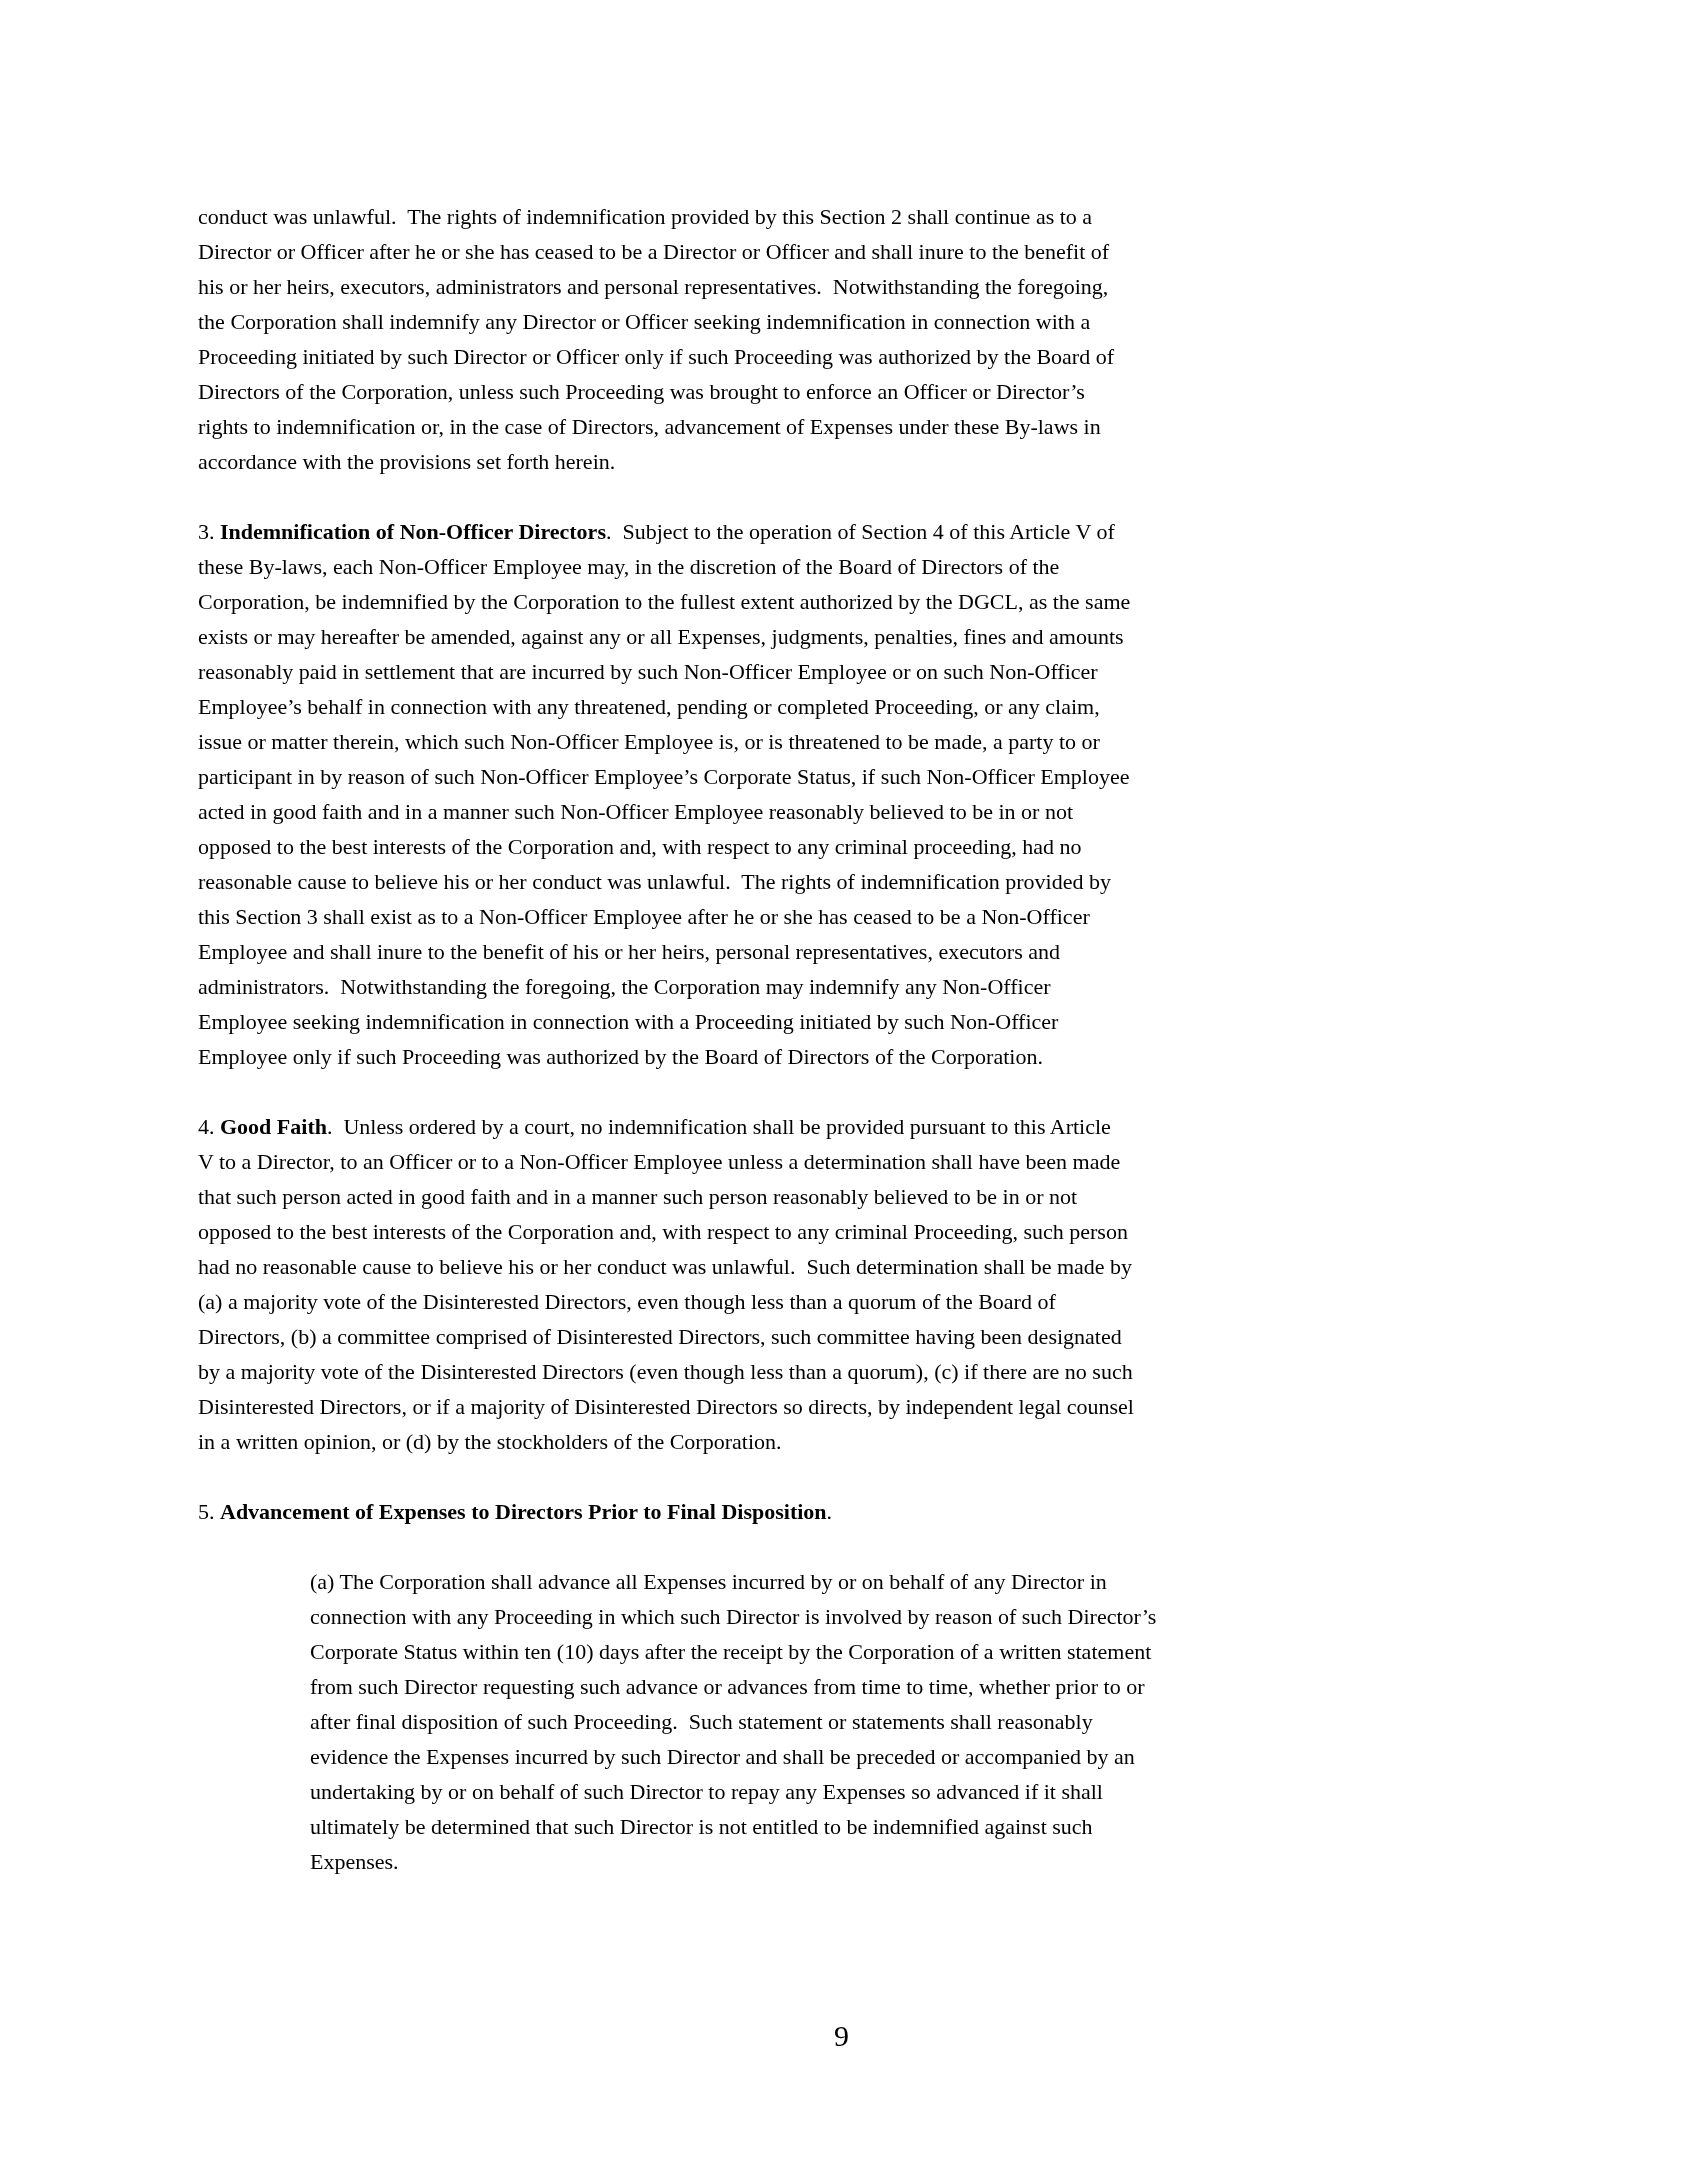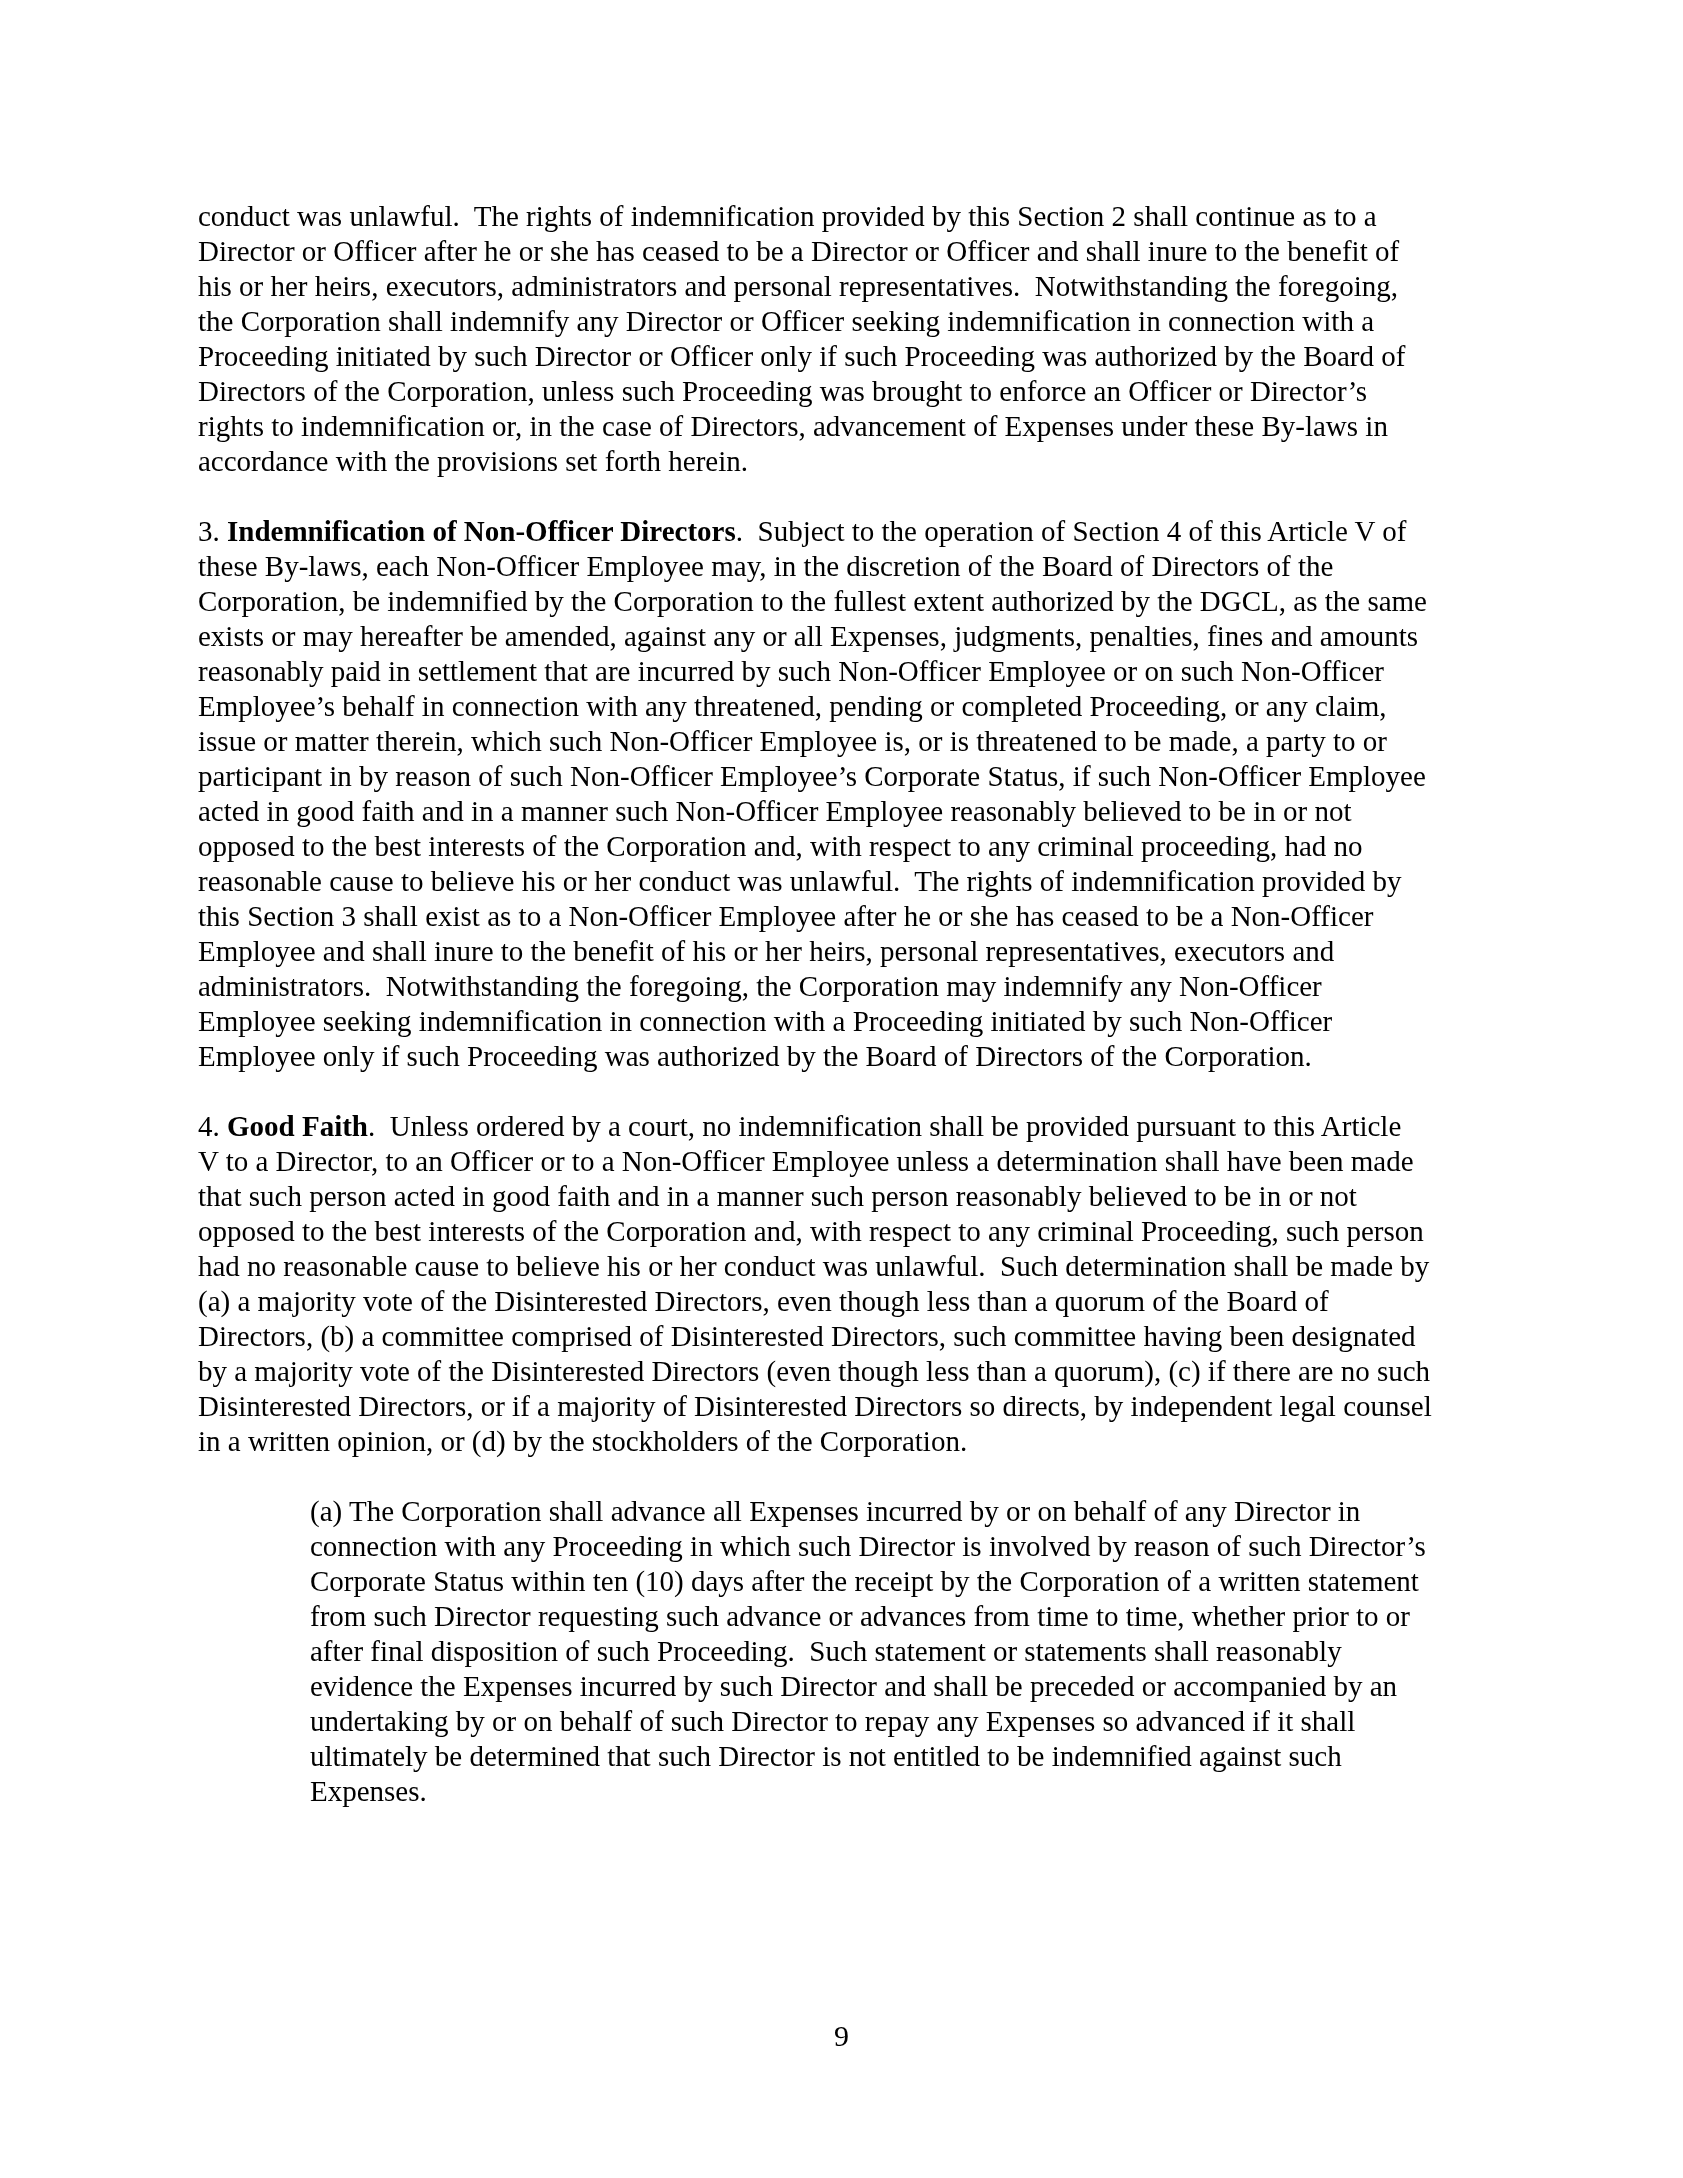--- a/index.html
+++ b/index.html
@@ -13,21 +13,21 @@
     overflow: hidden;
   }
   .content {
     position: absolute;
     left: 198px;
     top: 199px;
     width: 1307px;
   }
   .para {
     margin: 0 0 35px 0;
-    font-size: 29px;
+    font-size: 22px;
     line-height: 35px;
     white-space: pre;
     letter-spacing: 0;
   }
   .para.indent { margin-left: 112px; }
   .para strong { font-weight: bold; }
   .page-number {
     position: absolute;
     top: 2018px;
     left: 0;
@@ -69,20 +69,21 @@
       <p class="para"><span>4. </span><strong>Good Faith</strong><span>.  Unless ordered by a court, no indemnification shall be provided pursuant to this Article
 V to a Director, to an Officer or to a Non-Officer Employee unless a determination shall have been made
 that such person acted in good faith and in a manner such person reasonably believed to be in or not
 opposed to the best interests of the Corporation and, with respect to any criminal Proceeding, such person
 had no reasonable cause to believe his or her conduct was unlawful.  Such determination shall be made by
 (a) a majority vote of the Disinterested Directors, even though less than a quorum of the Board of
 Directors, (b) a committee comprised of Disinterested Directors, such committee having been designated
 by a majority vote of the Disinterested Directors (even though less than a quorum), (c) if there are no such
 Disinterested Directors, or if a majority of Disinterested Directors so directs, by independent legal counsel
 in a written opinion, or (d) by the stockholders of the Corporation.</span></p>
+      <p class="para"><span>5. </span><strong>Advancement of Expenses to Directors Prior to Final Disposition</strong><span>.</span></p>
       <p class="para indent"><span>(a) The Corporation shall advance all Expenses incurred by or on behalf of any Director in
 connection with any Proceeding in which such Director is involved by reason of such Director’s
 Corporate Status within ten (10) days after the receipt by the Corporation of a written statement
 from such Director requesting such advance or advances from time to time, whether prior to or
 after final disposition of such Proceeding.  Such statement or statements shall reasonably
 evidence the Expenses incurred by such Director and shall be preceded or accompanied by an
 undertaking by or on behalf of such Director to repay any Expenses so advanced if it shall
 ultimately be determined that such Director is not entitled to be indemnified against such
 Expenses.</span></p>
     </div>

